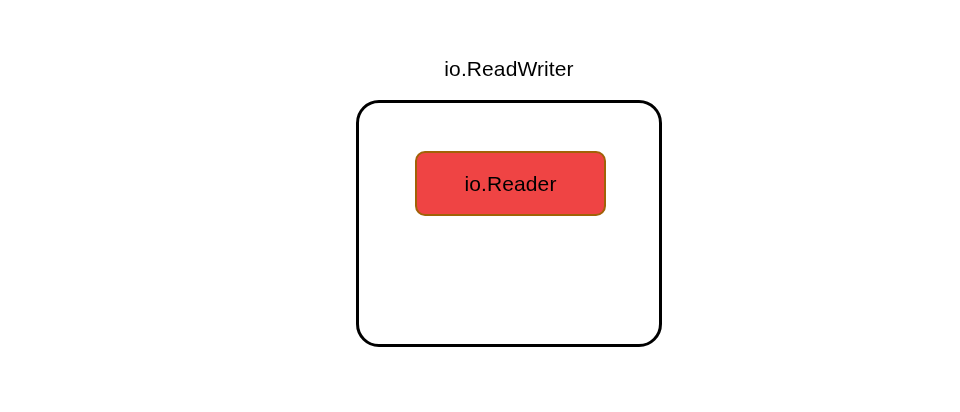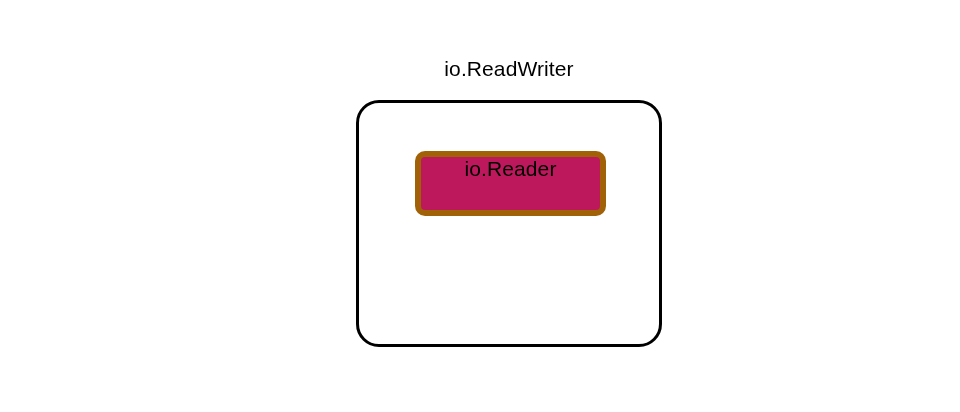--- a/index.html
+++ b/index.html
@@ -59,25 +59,25 @@
     width: 191px;
     display: flex;
     flex-direction: column;
     gap: 20px;
   }
 
   .inner-box {
     box-sizing: border-box;
     width: 191px;
     height: 65px;
-    border: 6px solid #a16207;
+    border: 2px solid #a16207;
     border-radius: 10px;
-    background: #be185d;
+    background: #ef4444;
     display: flex;
-    align-items: flex-start;
+    align-items: center;
     justify-content: center;
   }
 
   .inner-box-label {
     font-size: 21px;
     line-height: 24px;
     letter-spacing: 0.1px;
     color: #000000;
     white-space: nowrap;
   }

